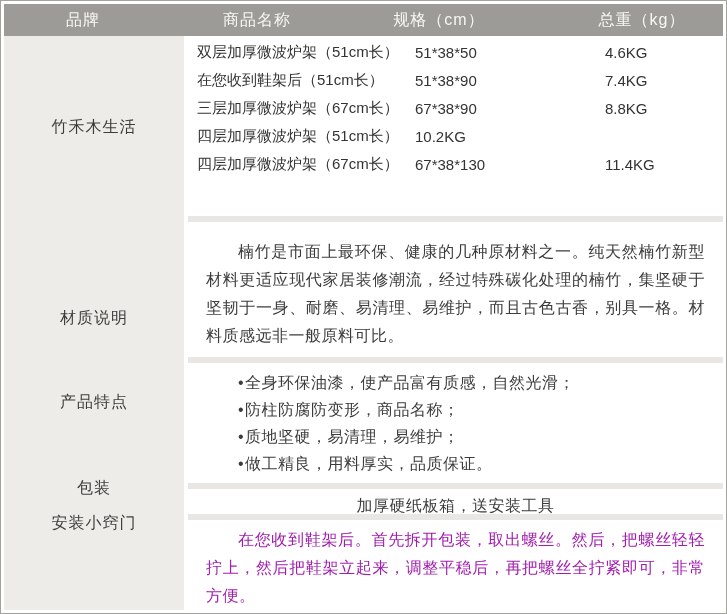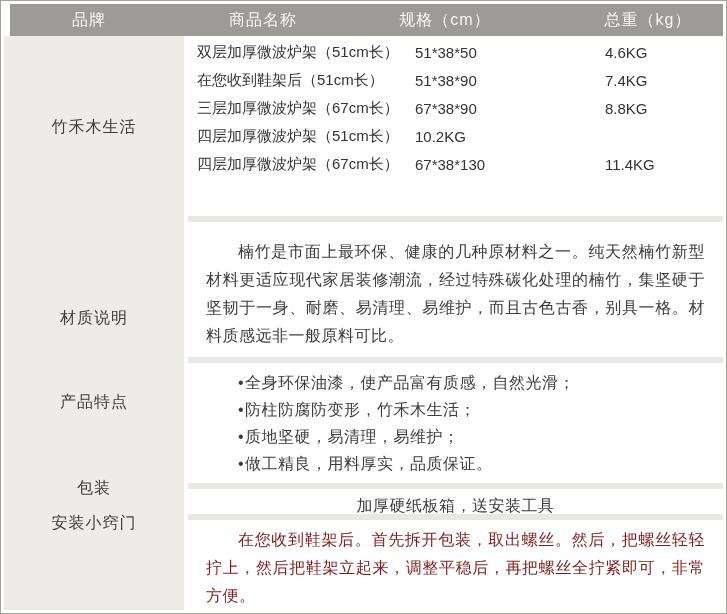--- a/index.html
+++ b/index.html
@@ -2,21 +2,21 @@
 <html><head>
 <meta charset="utf-8">
 <style>
   html,body{margin:0;padding:0;background:#fff;}
   body{width:727px;height:614px;overflow:hidden;
        font-family:"Liberation Sans","DejaVu Sans",sans-serif;}
   .wrap{box-sizing:border-box;width:727px;height:614px;
         border:1px solid #a3a39e;background:#fff;padding:3px;
         display:flex;flex-direction:column;}
   
-  .hdr{flex:none;height:32px;background:#9d9b97;position:relative;margin-left:6px;}
+  .hdr{flex:none;height:32px;background:#9d9b97;position:relative;}
   .hdr span{position:absolute;top:50%;transform:translate(-50%,-50%);
             color:#f7f7f5;font-size:16px;white-space:nowrap;letter-spacing:1px;}
   .h1{left:79px;} .h2{left:253px;} .h3{left:435px;} .h4{left:638px;}
   
   .bdy{flex:1;display:flex;min-height:0;}
   .leftcol{flex:none;width:180px;background:#edece8;position:relative;}
   .leftcol span{position:absolute;left:50%;transform:translate(-50%,-50%);
                 color:#3d3d3d;font-size:16px;white-space:nowrap;letter-spacing:1px;}
   .l-brand{top:91px;} .l-material{top:282px;} .l-features{top:366px;}
   .l-pack{top:452px;} .l-install{top:487px;}
@@ -36,21 +36,21 @@
   
   .sec-features{height:128px;box-sizing:border-box;padding:6px 20px 0 50px;
         font-size:16px;line-height:27px;color:#3c3c3c;letter-spacing:0.5px;}
   .feat{white-space:nowrap;}
   .feat .bullet{margin-right:1px;}
   
   .sec-pack{height:25px;line-height:33px;text-align:center;
         font-size:16px;color:#3c3c3c;letter-spacing:0.5px;}
   
   .sec-install{flex:1;margin-bottom:0;box-sizing:border-box;padding:6px 18px 0;
-        font-size:16px;line-height:28px;color:#7f1d1d;
+        font-size:16px;line-height:28px;color:#a21caf;
         text-indent:2em;text-align:justify;letter-spacing:0.5px;}
 </style>
 </head>
 <body>
 
 <div class="wrap">
 
   <div class="hdr">
     <span class="h1">品牌</span>
     <span class="h2">商品名称</span>
@@ -96,21 +96,21 @@
           <span class="pname">四层加厚微波炉架（67cm长）</span>
           <span class="pspec">67*38*130</span>
           <span class="pweight">11.4KG</span>
         </div>
       </div>
 
       <div class="sec sec-material">楠竹是市面上最环保、健康的几种原材料之一。纯天然楠竹新型材料更适应现代家居装修潮流，经过特殊碳化处理的楠竹，集坚硬于坚韧于一身、耐磨、易清理、易维护，而且古色古香，别具一格。材料质感远非一般原料可比。</div>
 
       <div class="sec sec-features">
         <div class="feat"><span class="bullet">•</span><span>全身环保油漆，使产品富有质感，自然光滑；</span></div>
-        <div class="feat"><span class="bullet">•</span><span>防柱防腐防变形，竹禾木生活；</span></div>
+        <div class="feat"><span class="bullet">•</span><span>防柱防腐防变形，商品名称；</span></div>
         <div class="feat"><span class="bullet">•</span><span>质地坚硬，易清理，易维护；</span></div>
         <div class="feat"><span class="bullet">•</span><span>做工精良，用料厚实，品质保证。</span></div>
       </div>
 
       <div class="sec sec-pack">加厚硬纸板箱，送安装工具</div>
 
       <div class="sec sec-install">在您收到鞋架后。首先拆开包装，取出螺丝。然后，把螺丝轻轻拧上，然后把鞋架立起来，调整平稳后，再把螺丝全拧紧即可，非常方便。</div>
 
     </div>
   </div>

